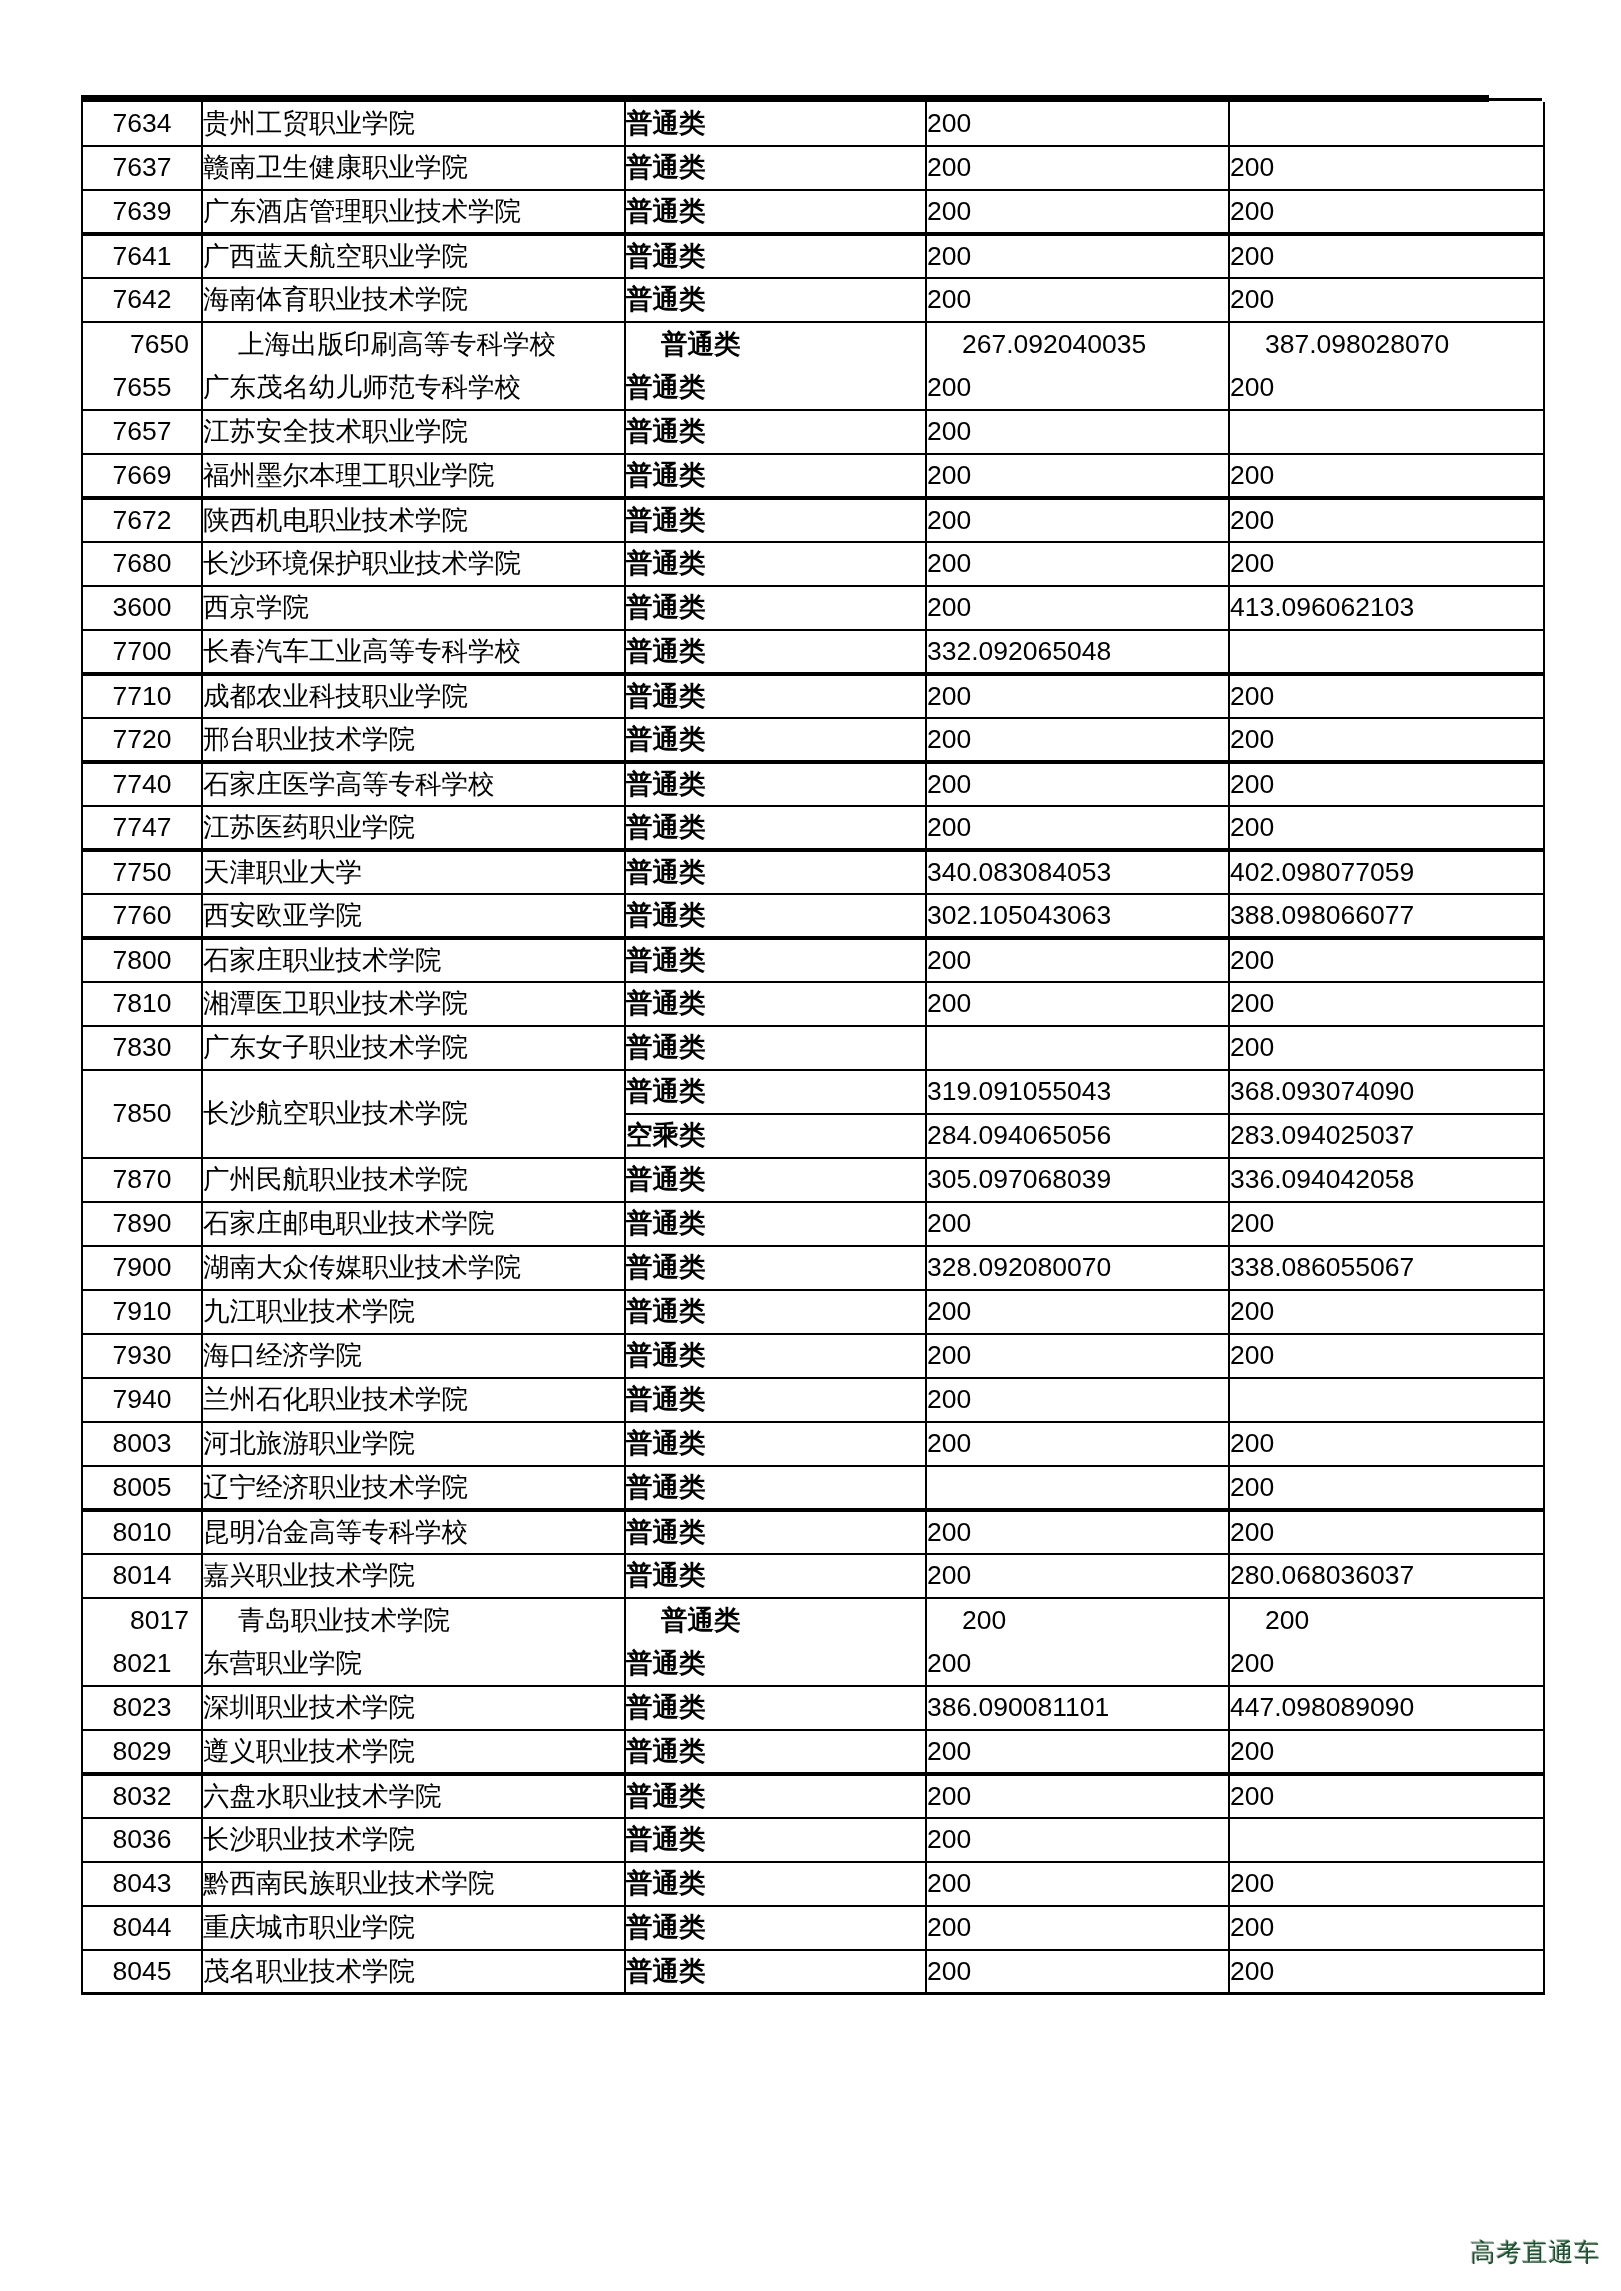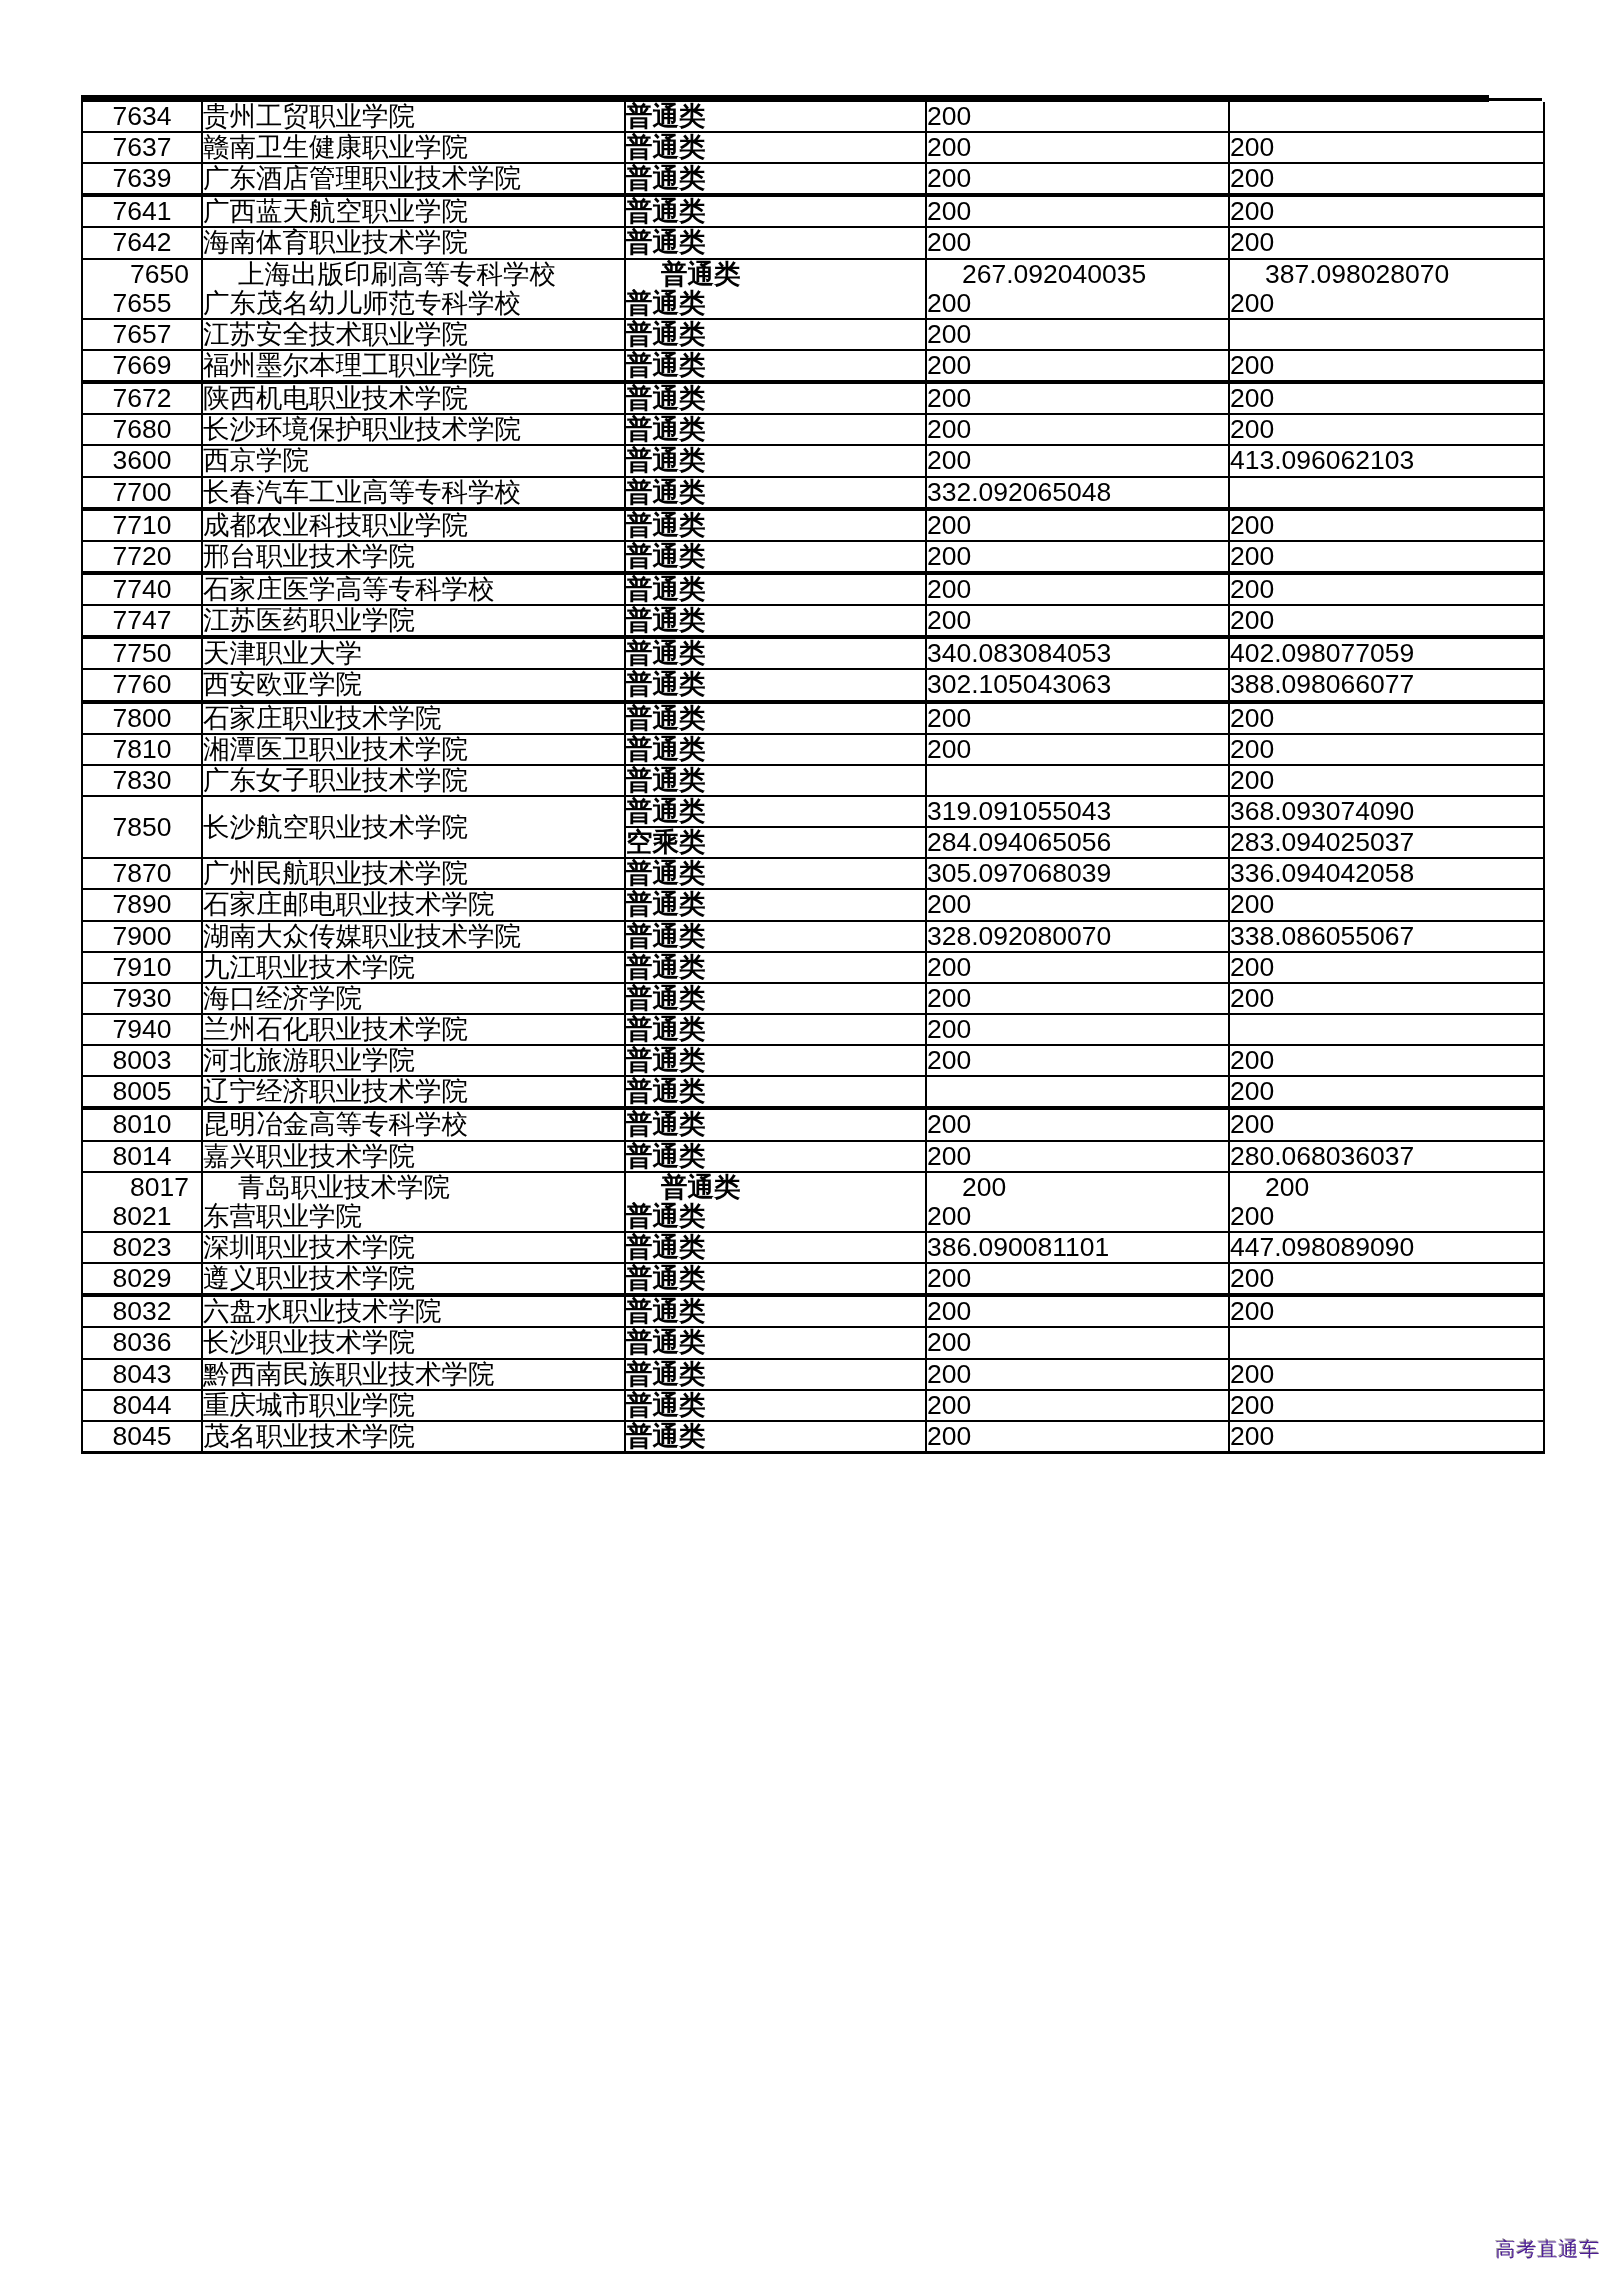--- a/index.html
+++ b/index.html
@@ -43,21 +43,21 @@
 
   table.results {
     border-collapse: collapse;
     table-layout: fixed;
     width: 100%;
     border-left: 2.9px solid #000;
     border-right: 2.9px solid #000;
     border-bottom: 3.9px solid #000;
   }
   table.results tr {
-    height: 30px;
+    height: 44px;
   }
   table.results td {
     border-right: 2px solid #000;
     border-bottom: 2px solid #000;
     font-size: 26.5px;
     line-height: 1.1;
     padding: 0;
     vertical-align: middle;
     white-space: nowrap;
     overflow: hidden;
@@ -73,23 +73,23 @@
 
   
   tr.thick-after td { border-bottom-width: 4.9px; }
   
   tr.no-divider td  { border-bottom: none; padding-left: 35px; }
 
   .watermark {
     position: absolute;
     right: 20.6px;
     top: 2236px;
-    font-size: 20px;
+    font-size: 25px;
     letter-spacing: 1px;
-    color: #4c1d95;
+    color: #14532d;
     text-shadow: 1px 1px 0 #ffffff, -1px -1px 0 #a09b98;
     user-select: none;
   }
 </style>
 </head>
 <body>
 
 <div class="table-container">
   <div class="top-border">
     <div class="seg-thick"></div>

